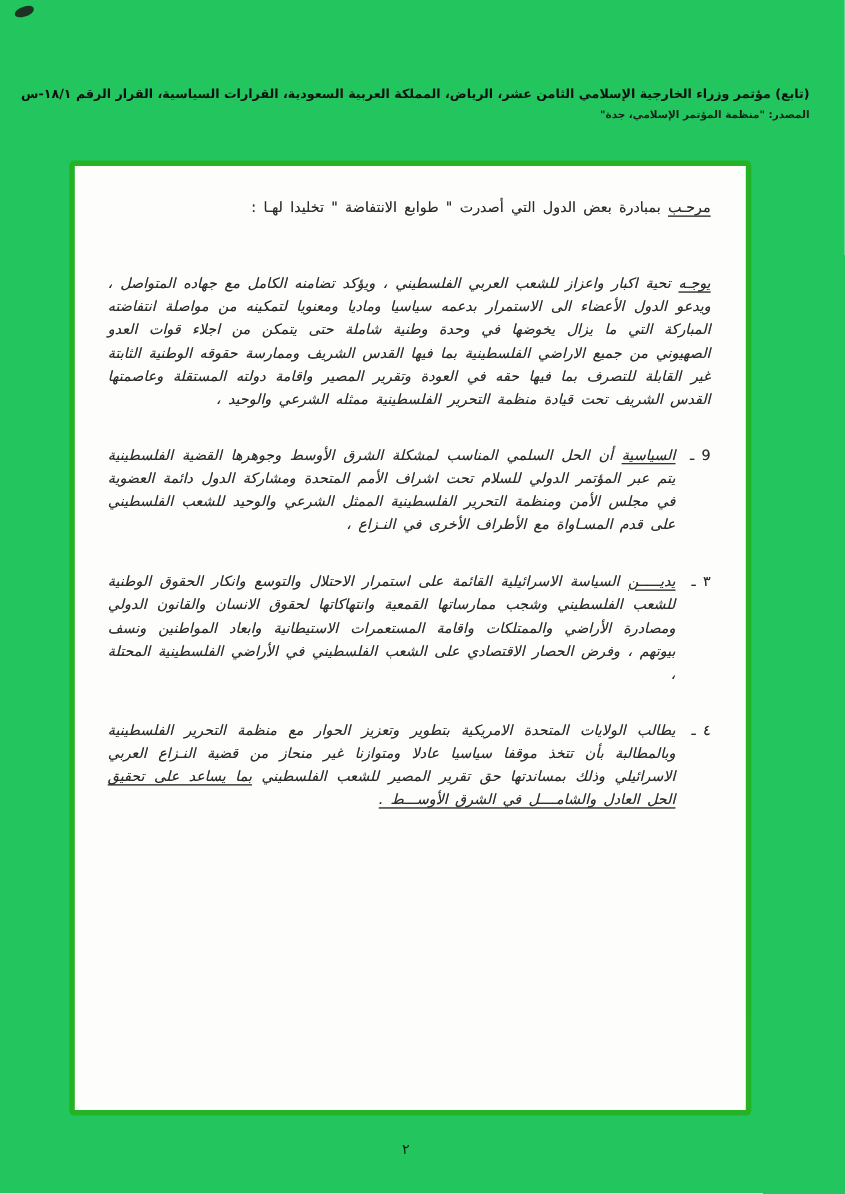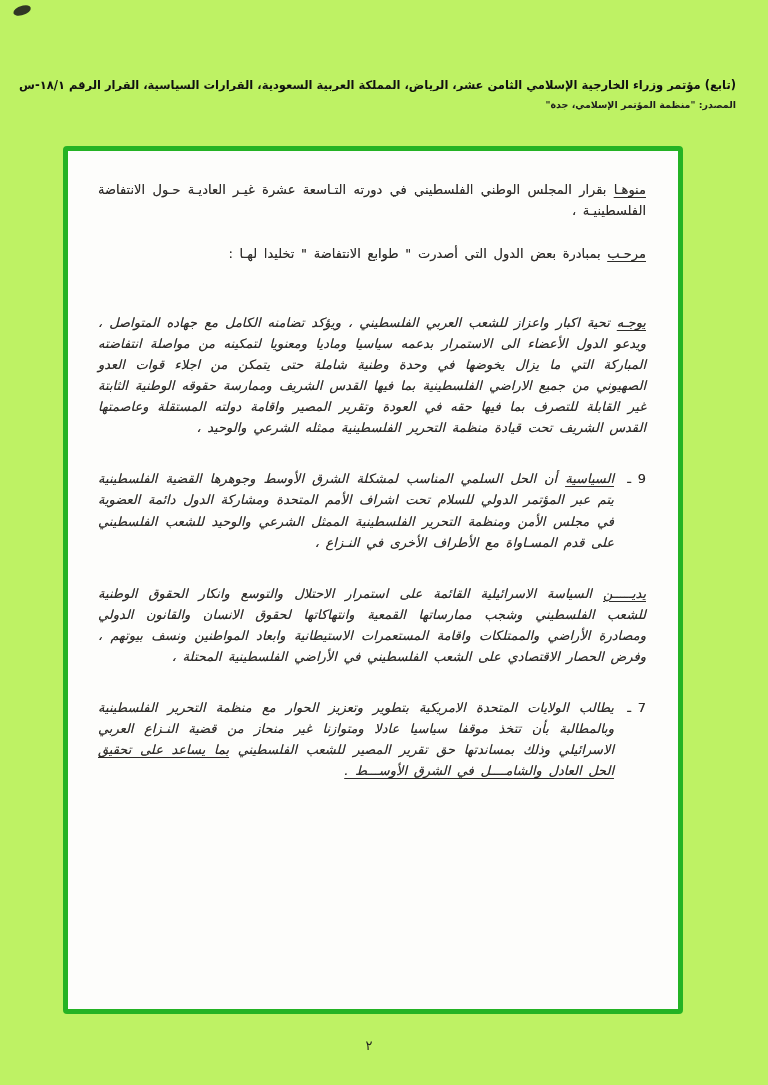--- a/index.html
+++ b/index.html
@@ -3,21 +3,21 @@
 <meta charset="utf-8">
 <style>
   * { box-sizing: border-box; }
   html, body { margin: 0; padding: 0; }
   body { background: #e9e9e9; }
   .page {
     position: relative;
     width: 768px;
     height: 1085px;
     margin: 0 auto;
-    background: #bef264;
+    background: #22c55e;
     overflow: hidden;
     font-family: "DejaVu Sans", sans-serif;
   }
   
   .artifact {
     position: absolute;
     left: 13px; top: 6px;
     width: 18px; height: 9px;
     background: #1c1c1c;
     border-radius: 60% 40% 55% 45%;
@@ -89,39 +89,39 @@
   <div class="artifact"></div>
 
   <div class="header">
     <div class="title">(تابع)  مؤتمر وزراء الخارجية الإسلامي الثامن عشر، الرياض، المملكة العربية السعودية، القرارات السياسية، القرار الرقم ١٨/١-س</div>
     <div class="source">المصدر:  "منظمة المؤتمر الإسلامي، جدة"</div>
   </div>
 
   <div class="frame">
     <div class="doc">
 
-      <p class="para p1"><span class="lead">منوهـا</span><span> بقرار المجلس الوطني الفلسطيني في دورته التـاسعة عشرة غيـر العاديـة حـول الانتفاضة الفلسطينيـة ،</span></p>
 
       <p class="para p2"><span class="lead">مرحـب</span><span> بمبادرة بعض الدول التي أصدرت " طوابع الانتفاضة " تخليدا لهـا :</span></p>
 
       <div class="item">
         <span class="itext"><span class="lead">يوجـه</span><span> تحية اكبار واعزاز للشعب العربي الفلسطيني ، ويؤكد تضامنه الكامل مع جهاده المتواصل ، ويدعو الدول الأعضاء الى الاستمرار بدعمه سياسيا وماديا ومعنويا لتمكينه من مواصلة انتفاضته المباركة التي ما يزال يخوضها في وحدة وطنية شاملة حتى يتمكن من اجلاء قوات العدو الصهيوني من جميع الاراضي الفلسطينية بما فيها القدس الشريف وممارسة حقوقه الوطنية الثابتة غير القابلة للتصرف بما فيها حقه في العودة وتقرير المصير واقامة دولته المستقلة وعاصمتها القدس الشريف تحت قيادة منظمة التحرير الفلسطينية ممثله الشرعي والوحيد ،</span><span class="tail"></span></span>
       </div>
 
       <div class="item">
         <span class="num">9 ـ</span>
         <span class="itext"><span class="lead">السياسية</span><span> أن الحل السلمي المناسب لمشكلة الشرق الأوسط وجوهرها القضية الفلسطينية يتم عبر المؤتمر الدولي للسلام تحت اشراف الأمم المتحدة ومشاركة الدول دائمة العضوية في مجلس الأمن ومنظمة التحرير الفلسطينية الممثل الشرعي والوحيد للشعب الفلسطيني على قدم المسـاواة مع الأطراف الأخرى في النـزاع ،</span><span class="tail"></span></span>
       </div>
 
       <div class="item">
+        <span class="num">٣ ـ</span>
         <span class="itext"><span class="lead">يديـــــن</span><span> السياسة الاسرائيلية القائمة على استمرار الاحتلال والتوسع وانكار الحقوق الوطنية للشعب الفلسطيني وشجب ممارساتها القمعية وانتهاكاتها لحقوق الانسان والقانون الدولي ومصادرة الأراضي والممتلكات واقامة المستعمرات الاستيطانية وابعاد المواطنين ونسف بيوتهم ، وفرض الحصار الاقتصادي على الشعب الفلسطيني في الأراضي الفلسطينية المحتلة ،</span><span class="tail"></span></span>
       </div>
 
       <div class="item">
-        <span class="num">7 ـ</span>
+        <span class="num">٤ ـ</span>
         <span class="itext"><span class="lead"></span><span>يطالب الولايات المتحدة الامريكية بتطوير وتعزيز الحوار مع منظمة التحرير الفلسطينية وبالمطالبة بأن تتخذ موقفا سياسيا عادلا ومتوازنا غير منحاز من قضية النـزاع العربي الاسرائيلي وذلك بمساندتها حق تقرير المصير للشعب الفلسطيني </span><span class="tail">بما يساعد على تحقيق الحل العادل والشامــــل في الشرق الأوســـط .</span></span>
       </div>
 
     </div>
   </div>
 
   <div class="pagenum">٢</div>
 
 </div>
 

